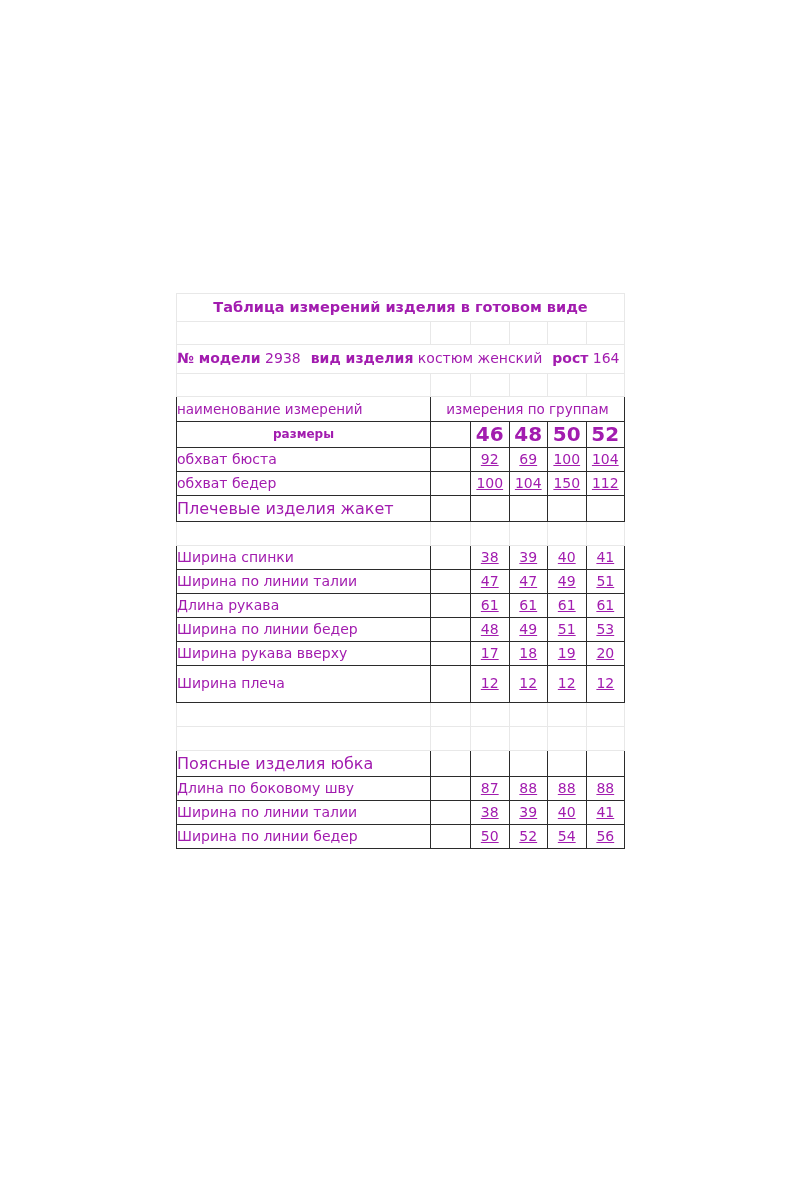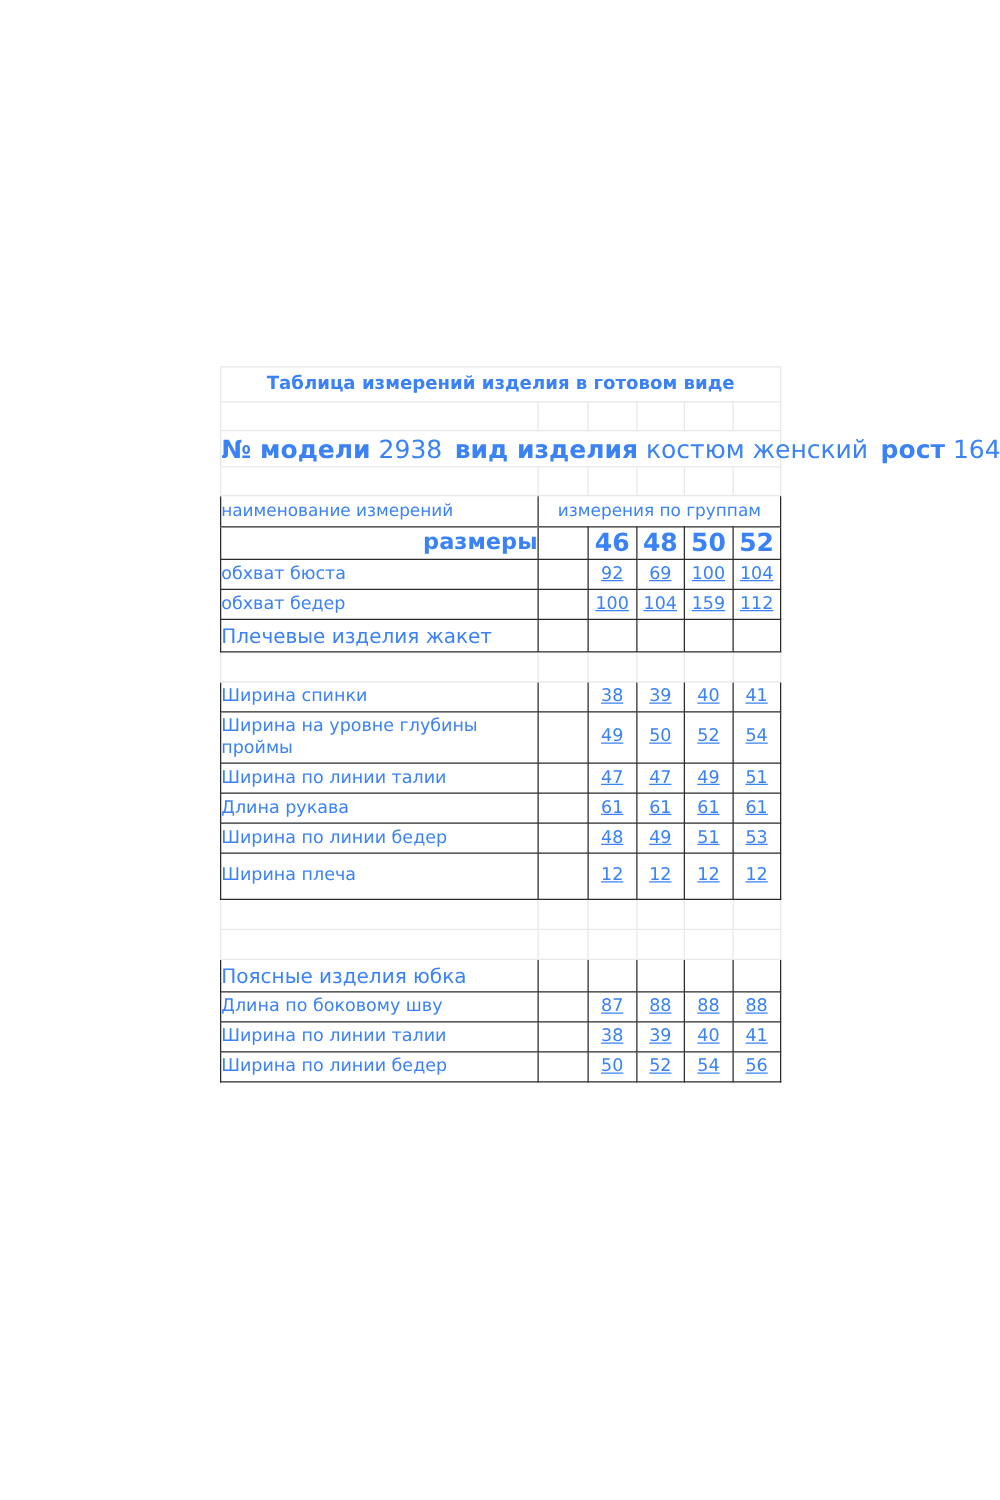--- a/index.html
+++ b/index.html
@@ -22,21 +22,21 @@
     left: 176px;
     top: 293px;
     width: 448px;
   }
 
   table.meas {
     border-collapse: collapse;
     table-layout: fixed;
     width: 448px;
     font-size: 13.5px;
-    color: #3b82f6;
+    color: #a21caf;
   }
 
   table.meas td {
     padding: 0;
     vertical-align: middle;
     background: #ffffff;
     line-height: 1.25;
   }
 
   
@@ -55,21 +55,21 @@
     height: 27px;
     border: 1px solid #e8e8e8;
     border-right-color: #e8e8e8;
   }
   .blank-row td {
     height: 22px;
   }
   .info-cell {
     height: 28px;
     padding-left: 4px;
-    font-size: 20px;
+    font-size: 14px;
     white-space: nowrap;
     border-top: 1px solid #e8e8e8;
     border-bottom: 1px solid #e8e8e8;
     border-left: 1px solid #e8e8e8;
   }
   .info-cell b { font-weight: bold; }
   .info-sep { display: inline-block; width: 10px; }
 
   .hdr-name {
     height: 24px;
@@ -81,23 +81,23 @@
   }
   .hdr-groups {
     height: 24px;
     text-align: center;
     font-size: 13.5px;
     border-top: 1.6px solid #2b2b2b;
     border-right: 1.6px solid #2b2b2b;
   }
   .sizes-label {
     height: 24px;
-    text-align: right;
+    text-align: center;
     font-weight: bold;
-    font-size: 18px;
+    font-size: 12px;
     border-top: 1.6px solid #2b2b2b;
     border-bottom: 1.6px solid #2b2b2b;
     border-left: 1.6px solid #2b2b2b;
     border-right: 1.6px solid #2b2b2b;
   }
   .size-head {
     height: 24px;
     text-align: center;
     font-weight: bold;
     font-size: 20px;
@@ -220,21 +220,21 @@
         <td class="row-val">69</td>
         <td class="row-val">100</td>
         <td class="row-val">104</td>
       </tr>
 
       <tr>
         <td class="row-name">обхват бедер</td>
         <td class="gap-cell"></td>
         <td class="row-val">100</td>
         <td class="row-val">104</td>
-        <td class="row-val">159</td>
+        <td class="row-val">150</td>
         <td class="row-val">112</td>
       </tr>
 
       <tr>
         <td class="section-name">Плечевые изделия жакет</td>
         <td class="section-blank"></td>
         <td class="section-blank"></td>
         <td class="section-blank"></td>
         <td class="section-blank"></td>
         <td class="section-blank"></td>
@@ -251,28 +251,20 @@
 
       <tr>
         <td class="row-name">Ширина спинки</td>
         <td class="gap-cell"></td>
         <td class="row-val">38</td>
         <td class="row-val">39</td>
         <td class="row-val">40</td>
         <td class="row-val">41</td>
       </tr>
       <tr>
-        <td class="row-name tall wrap2">Ширина на уровне глубины проймы</td>
-        <td class="gap-cell"></td>
-        <td class="row-val">49</td>
-        <td class="row-val">50</td>
-        <td class="row-val">52</td>
-        <td class="row-val">54</td>
-      </tr>
-      <tr>
         <td class="row-name">Ширина по линии талии</td>
         <td class="gap-cell"></td>
         <td class="row-val">47</td>
         <td class="row-val">47</td>
         <td class="row-val">49</td>
         <td class="row-val">51</td>
       </tr>
       <tr>
         <td class="row-name">Длина рукава</td>
         <td class="gap-cell"></td>
@@ -283,20 +275,28 @@
       </tr>
       <tr>
         <td class="row-name">Ширина по линии бедер</td>
         <td class="gap-cell"></td>
         <td class="row-val">48</td>
         <td class="row-val">49</td>
         <td class="row-val">51</td>
         <td class="row-val">53</td>
       </tr>
       <tr>
+        <td class="row-name">Ширина рукава вверху</td>
+        <td class="gap-cell"></td>
+        <td class="row-val">17</td>
+        <td class="row-val">18</td>
+        <td class="row-val">19</td>
+        <td class="row-val">20</td>
+      </tr>
+      <tr>
         <td class="row-name xtall">Ширина плеча</td>
         <td class="gap-cell"></td>
         <td class="row-val">12</td>
         <td class="row-val">12</td>
         <td class="row-val">12</td>
         <td class="row-val">12</td>
       </tr>
 
       <tr>
         <td class="spacer-name"></td>

